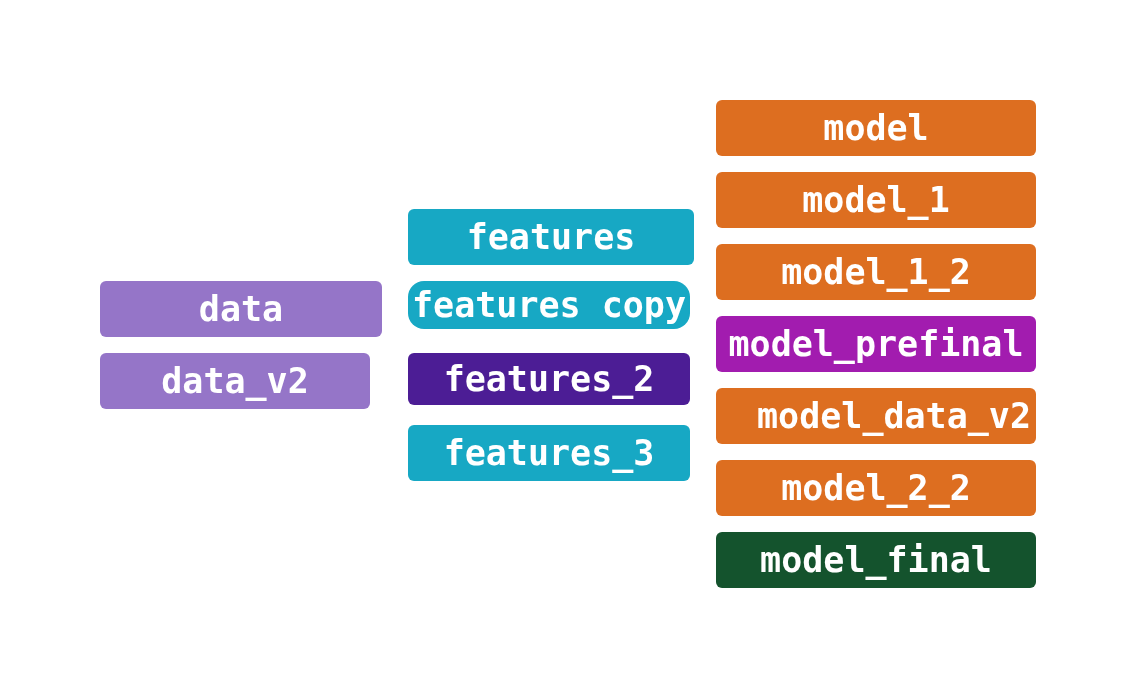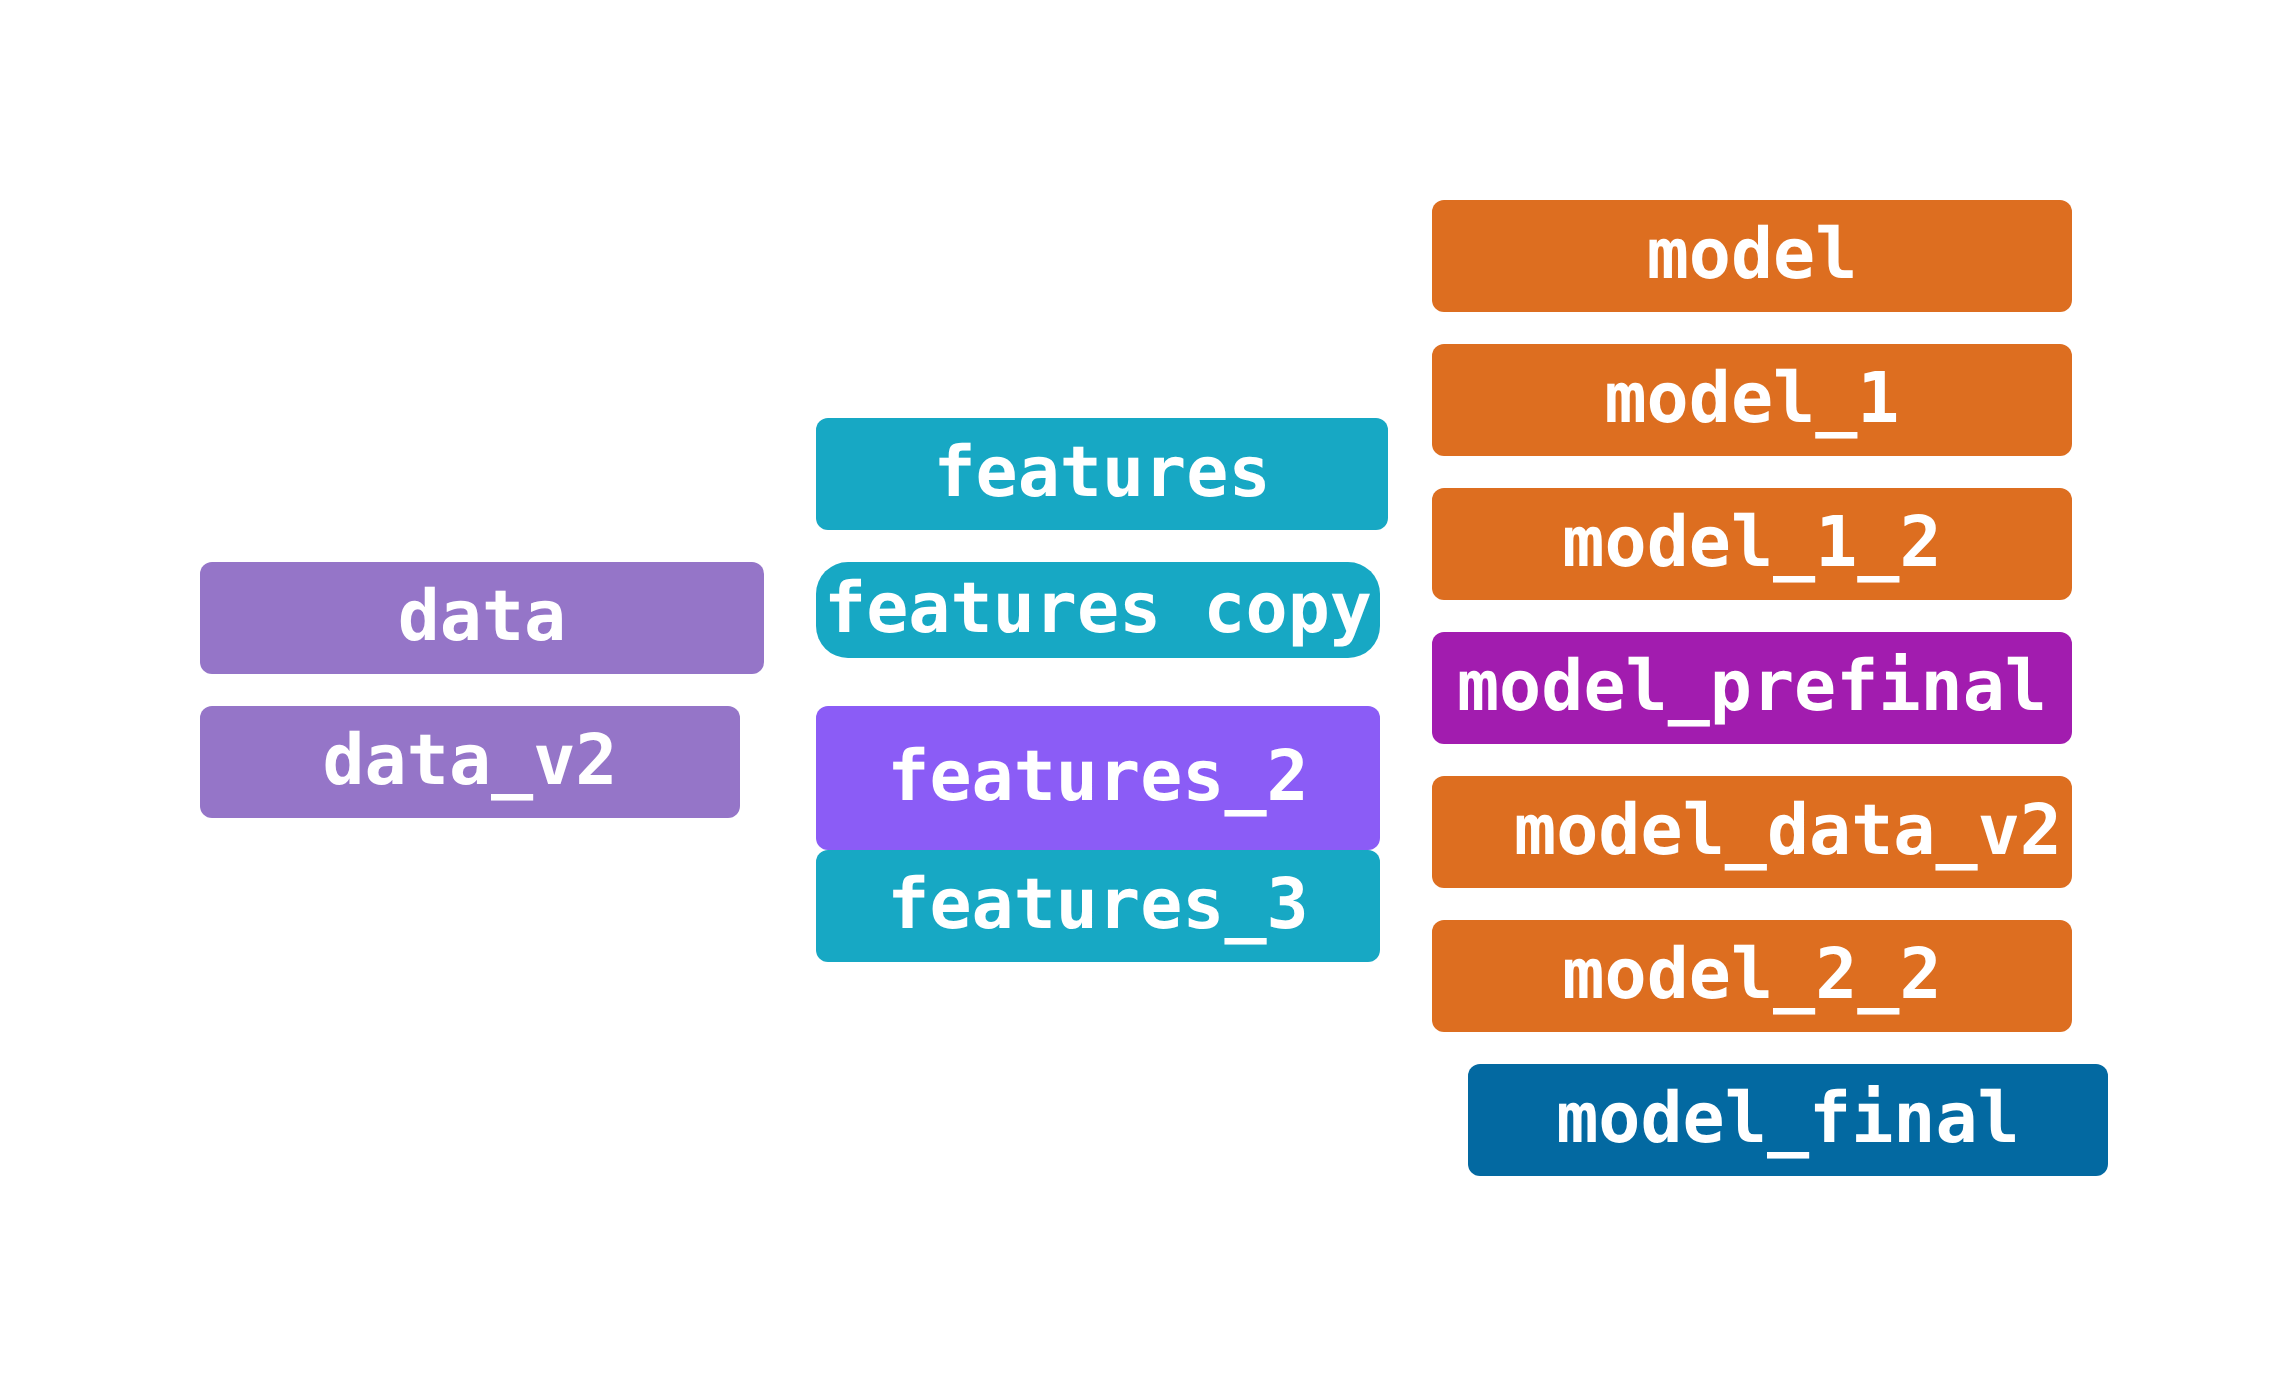--- a/index.html
+++ b/index.html
@@ -55,27 +55,27 @@
 <div id="canvas" style="width: 1136px; height: 688px; background: rgb(255, 255, 255);">
 
   <div class="column col-data" style="left: 100px; width: 282px;">
       <div class="node" style="top: 281px; width: 282px; height: 56px; border-radius: 6px; background: rgb(149, 117, 200); color: rgb(255, 255, 255);"><span>data</span></div>
       <div class="node" style="top: 353px; width: 270px; height: 56px; border-radius: 6px; background: rgb(149, 117, 200); color: rgb(255, 255, 255);"><span>data_v2</span></div>
     </div>
 
   <div class="column col-feat" style="left: 408px; width: 282px;">
       <div class="node" style="top: 209px; width: 286px; height: 56px; border-radius: 6px; background: rgb(23, 168, 196); color: rgb(255, 255, 255);"><span>features</span></div>
       <div class="node" style="top: 281px; width: 282px; height: 48px; border-radius: 16px; background: rgb(23, 168, 196); color: rgb(255, 255, 255);"><span>features copy</span></div>
-      <div class="node" style="top: 353px; width: 282px; height: 72px; border-radius: 6px; background: #8b5cf6; color: rgb(255, 255, 255);"><span>features_2</span></div>
+      <div class="node" style="top: 353px; width: 282px; height: 52px; border-radius: 6px; background: #4c1d95; color: rgb(255, 255, 255);"><span>features_2</span></div>
       <div class="node" style="top: 425px; width: 282px; height: 56px; border-radius: 6px; background: rgb(23, 168, 196); color: rgb(255, 255, 255);"><span>features_3</span></div>
     </div>
 
   <div class="column col-model" style="left: 716px; width: 320px;">
       <div class="node" style="top: 100px; width: 320px; height: 56px; border-radius: 6px; background: rgb(221, 110, 32); color: rgb(255, 255, 255);"><span>model</span></div>
       <div class="node" style="top: 172px; width: 320px; height: 56px; border-radius: 6px; background: rgb(221, 110, 32); color: rgb(255, 255, 255);"><span>model_1</span></div>
       <div class="node" style="top: 244px; width: 320px; height: 56px; border-radius: 6px; background: rgb(221, 110, 32); color: rgb(255, 255, 255);"><span>model_1_2</span></div>
       <div class="node" style="top: 316px; width: 320px; height: 56px; border-radius: 6px; background: #a21caf; color: rgb(255, 255, 255);"><span>model_prefinal</span></div>
       <div class="node" style="top: 388px; width: 320px; height: 56px; border-radius: 6px; background: rgb(221, 110, 32); color: rgb(255, 255, 255); padding-left: 36px;"><span>model_data_v2</span></div>
       <div class="node" style="top: 460px; width: 320px; height: 56px; border-radius: 6px; background: rgb(221, 110, 32); color: rgb(255, 255, 255);"><span>model_2_2</span></div>
-      <div class="node" style="top: 532px; width: 320px; height: 56px; border-radius: 6px; background: #0369a1; color: rgb(255, 255, 255); margin-left: 18px;"><span>model_final</span></div>
+      <div class="node" style="top: 532px; width: 320px; height: 56px; border-radius: 6px; background: #14532d; color: rgb(255, 255, 255);"><span>model_final</span></div>
     </div>
 
 </div>
 
 </body></html>

